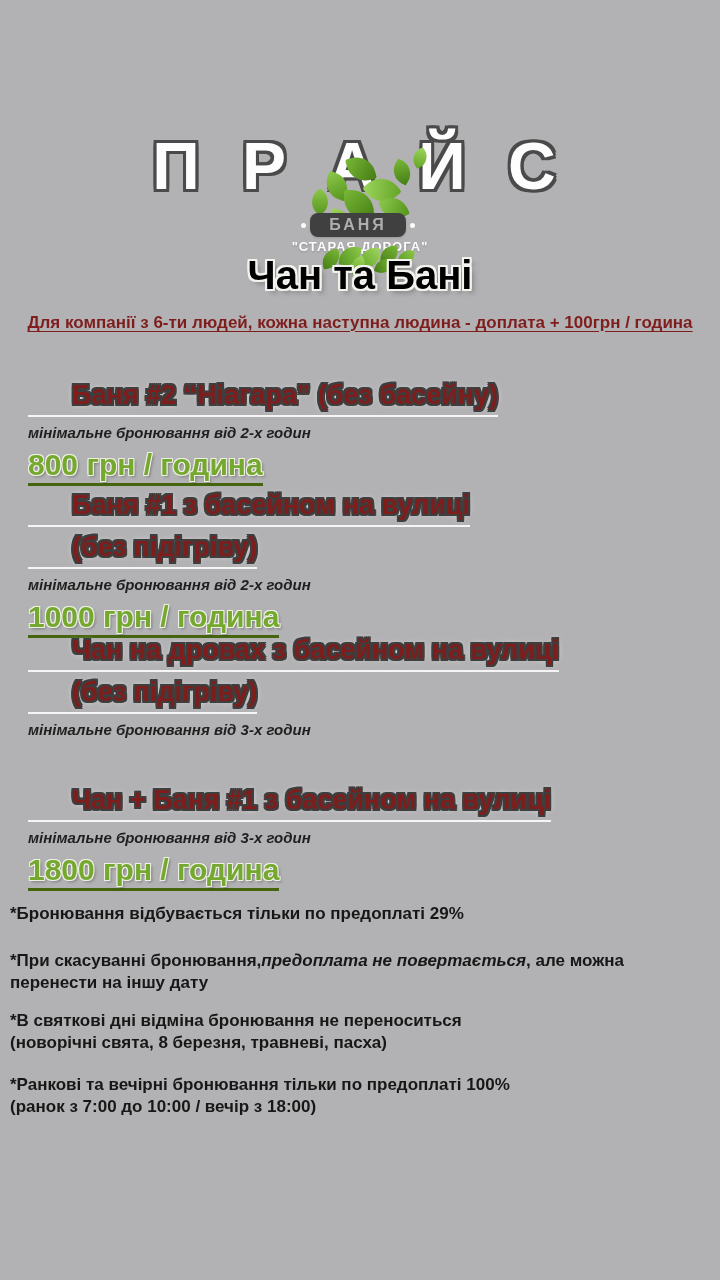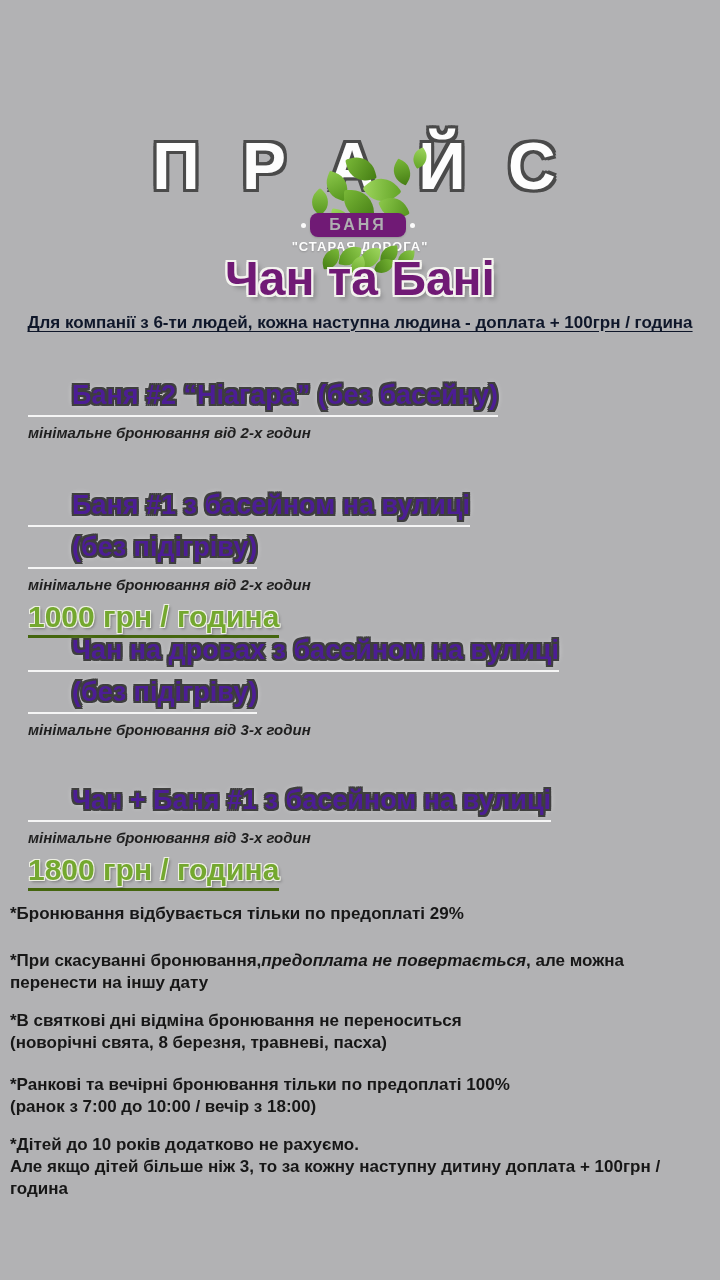--- a/index.html
+++ b/index.html
@@ -25,21 +25,21 @@
   }
   .ornament{position:absolute;}
   .ornament-top{left:300px;top:138px;width:160px;height:115px;}
   .ornament-bottom{left:318px;top:244px;width:110px;height:32px;}
   .leaf{position:absolute;border-radius:8% 75% 8% 75%;}
   .leaf.g1{background:linear-gradient(135deg,#8cc84b,#55941d);}
   .leaf.g2{background:linear-gradient(135deg,#79b837,#457d14);}
   .leaf.g3{background:linear-gradient(135deg,#9ed65e,#63a426);}
   .plaque{
     position:absolute;left:310px;top:213px;width:96px;height:24px;
-    background:#701a75;border-radius:8px;
+    background:#404040;border-radius:8px;
     display:flex;align-items:center;justify-content:center;
     box-shadow:0 1px 2px rgba(0,0,0,.15);
   }
   .plaque-text{
     font-size:16px;font-weight:800;letter-spacing:3px;
     color:#afafb1;line-height:1;
   }
   .plaque-dot{
     position:absolute;width:5px;height:5px;border-radius:50%;
     background:#fbfbfb;top:223px;
@@ -49,44 +49,44 @@
   .logo-subtitle{
     position:absolute;top:239px;left:0;width:720px;
     text-align:center;
     font-size:13px;font-weight:700;letter-spacing:1px;
     color:#fdfdfd;line-height:1.2;
     text-shadow:0 1px 2px rgba(0,0,0,.2);
   }
   .heading{
     position:absolute;top:254px;left:0;width:720px;
     text-align:center;
-    font-size:48px;font-weight:800;line-height:1.05;
-    color:#701a75;
+    font-size:40px;font-weight:800;line-height:1.05;
+    color:#000000;
     text-shadow:
       -2px -2px 0 #f3f3ee, 2px -2px 0 #f3f3ee,
       -2px  2px 0 #f3f3ee, 2px  2px 0 #f3f3ee,
       -2px  0   0 #f3f3ee, 2px  0   0 #f3f3ee,
        0   -2px 0 #f3f3ee, 0    2px 0 #f3f3ee,
        4px 4px 5px rgba(0,0,0,.25);
   }
   .subtitle{
     position:absolute;top:313px;left:0;width:720px;
     text-align:center;
     font-size:17px;font-weight:700;line-height:1.2;
-    color:#0f172a;
+    color:#7f1d1d;
     text-decoration:underline;
     text-underline-offset:3px;
   }
   
   .service{position:absolute;left:28px;width:670px;}
   .svc-line{line-height:38px;}
   .svc-title{
     display:inline-block;
     font-size:27px;font-weight:700;
-    color:#4c1d95;
+    color:#7f1d1d;
     text-shadow:
       -2px -2px 0 #3e3e3e, 2px -2px 0 #3e3e3e,
       -2px  2px 0 #3e3e3e, 2px  2px 0 #3e3e3e,
       -2px  0   0 #3e3e3e, 2px  0   0 #3e3e3e,
        0   -2px 0 #3e3e3e, 0    2px 0 #3e3e3e,
        0 0 6px rgba(255,255,255,.85);
     border-bottom:2px solid #f5f5f5;
     padding-bottom:1px;
     padding-left:44px;
   }
@@ -163,20 +163,21 @@
     <div class="leaf g2" style="left:58px;top:14px;width:16px;height:16px;transform:rotate(110deg);"></div>
   </div>
 
   <div class="heading">Чан та Бані</div>
 
   <div class="subtitle">Для компанії з 6-ти людей, кожна наступна людина - доплата + 100грн / година</div>
 
   <div class="service" id="service-1">
     <div class="svc-line"><span class="svc-title">Баня #2 “Ніагара” (без басейну)</span></div>
     <div class="svc-booking">мінімальне бронювання від 2-х годин</div>
+    <div><span class="svc-price">800 грн / година</span></div>
   </div>
 
   <div class="service" id="service-2">
     <div class="svc-line"><span class="svc-title">Баня #1 з басейном на вулиці</span></div>
     <div class="svc-line"><span class="svc-title">(без підігріву)</span></div>
     <div class="svc-booking">мінімальне бронювання від 2-х годин</div>
     <div><span class="svc-price">1000 грн / година</span></div>
   </div>
 
   <div class="service" id="service-3">
@@ -202,18 +203,14 @@
   <div class="note" id="note-3">
     <div>*В святкові дні відміна бронювання не переноситься</div>
     <div>(новорічні свята, 8 березня, травневі, пасха)</div>
   </div>
 
   <div class="note" id="note-4">
     <div>*Ранкові та вечірні бронювання тільки по предоплаті 100%</div>
     <div>(ранок з 7:00 до 10:00 / вечір з 18:00)</div>
   </div>
 
-  <div class="note" id="note-5">
-    <div>*Дітей до 10 років додатково не рахуємо.</div>
-    <div>Але якщо дітей більше ніж 3, то за кожну наступну дитину доплата + 100грн / година</div>
-  </div>
 
 </div>
 
 </body></html>

